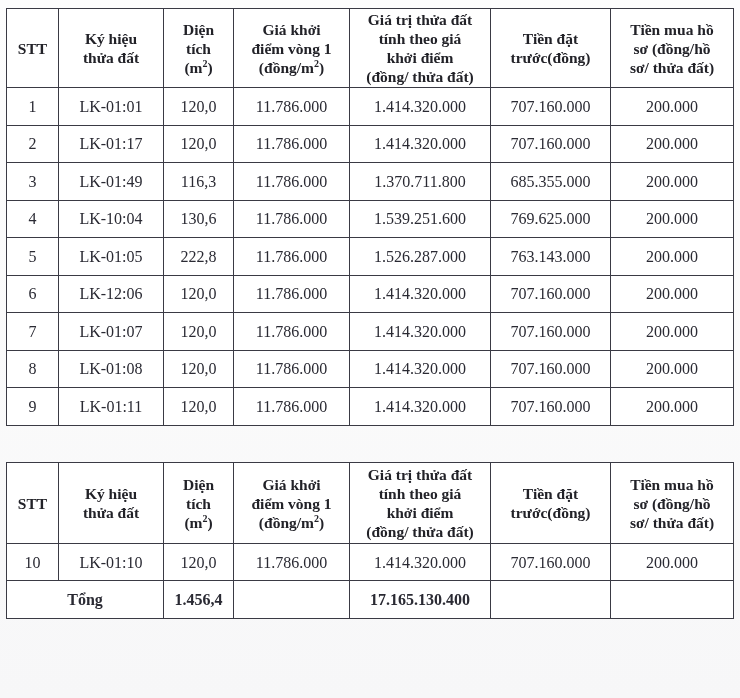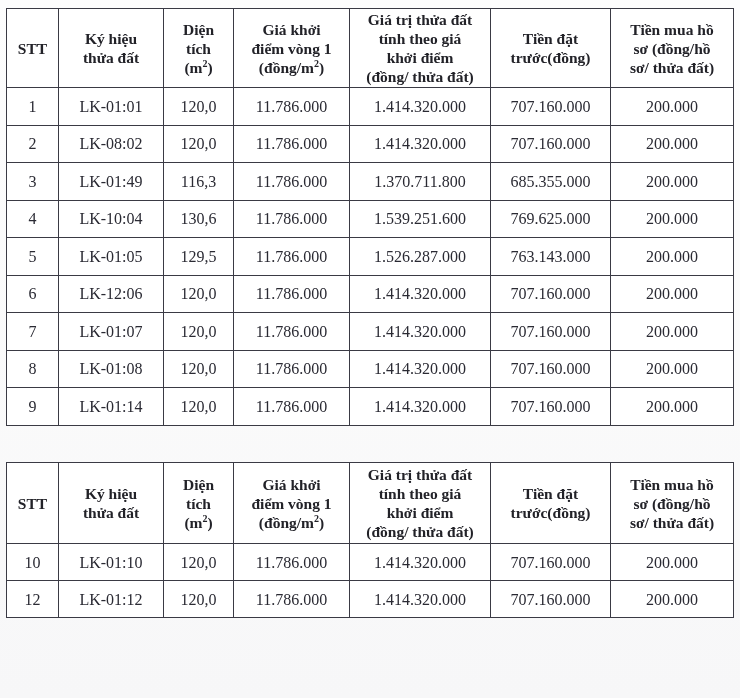--- a/index.html
+++ b/index.html
@@ -115,21 +115,21 @@
       <td>1</td>
       <td>LK-01:01</td>
       <td>120,0</td>
       <td>11.786.000</td>
       <td>1.414.320.000</td>
       <td>707.160.000</td>
       <td>200.000</td>
     </tr>
     <tr>
       <td>2</td>
-      <td>LK-08:02</td>
+      <td>LK-01:17</td>
       <td>120,0</td>
       <td>11.786.000</td>
       <td>1.414.320.000</td>
       <td>707.160.000</td>
       <td>200.000</td>
     </tr>
     <tr>
       <td>3</td>
       <td>LK-01:49</td>
       <td>116,3</td>
@@ -143,21 +143,21 @@
       <td>LK-10:04</td>
       <td>130,6</td>
       <td>11.786.000</td>
       <td>1.539.251.600</td>
       <td>769.625.000</td>
       <td>200.000</td>
     </tr>
     <tr>
       <td>5</td>
       <td>LK-01:05</td>
-      <td>129,5</td>
+      <td>222,8</td>
       <td>11.786.000</td>
       <td>1.526.287.000</td>
       <td>763.143.000</td>
       <td>200.000</td>
     </tr>
     <tr>
       <td>6</td>
       <td>LK-12:06</td>
       <td>120,0</td>
       <td>11.786.000</td>
@@ -178,21 +178,21 @@
       <td>8</td>
       <td>LK-01:08</td>
       <td>120,0</td>
       <td>11.786.000</td>
       <td>1.414.320.000</td>
       <td>707.160.000</td>
       <td>200.000</td>
     </tr>
     <tr>
       <td>9</td>
-      <td>LK-01:14</td>
+      <td>LK-01:11</td>
       <td>120,0</td>
       <td>11.786.000</td>
       <td>1.414.320.000</td>
       <td>707.160.000</td>
       <td>200.000</td>
     </tr>
   </tbody>
 </table>
 
 <table class="land" id="table2">
@@ -242,23 +242,22 @@
   <tbody>
     <tr>
       <td>10</td>
       <td>LK-01:10</td>
       <td>120,0</td>
       <td>11.786.000</td>
       <td>1.414.320.000</td>
       <td>707.160.000</td>
       <td>200.000</td>
     </tr>
-    <tr>
-      <td>12</td>
-      <td>LK-01:12</td>
-      <td>120,0</td>
-      <td>11.786.000</td>
-      <td>1.414.320.000</td>
-      <td>707.160.000</td>
-      <td>200.000</td>
+    <tr class="total-row">
+      <td colspan="2">Tổng</td>
+      <td>1.456,4</td>
+      <td></td>
+      <td>17.165.130.400</td>
+      <td></td>
+      <td></td>
     </tr>
   </tbody>
 </table>
 
 </body></html>

